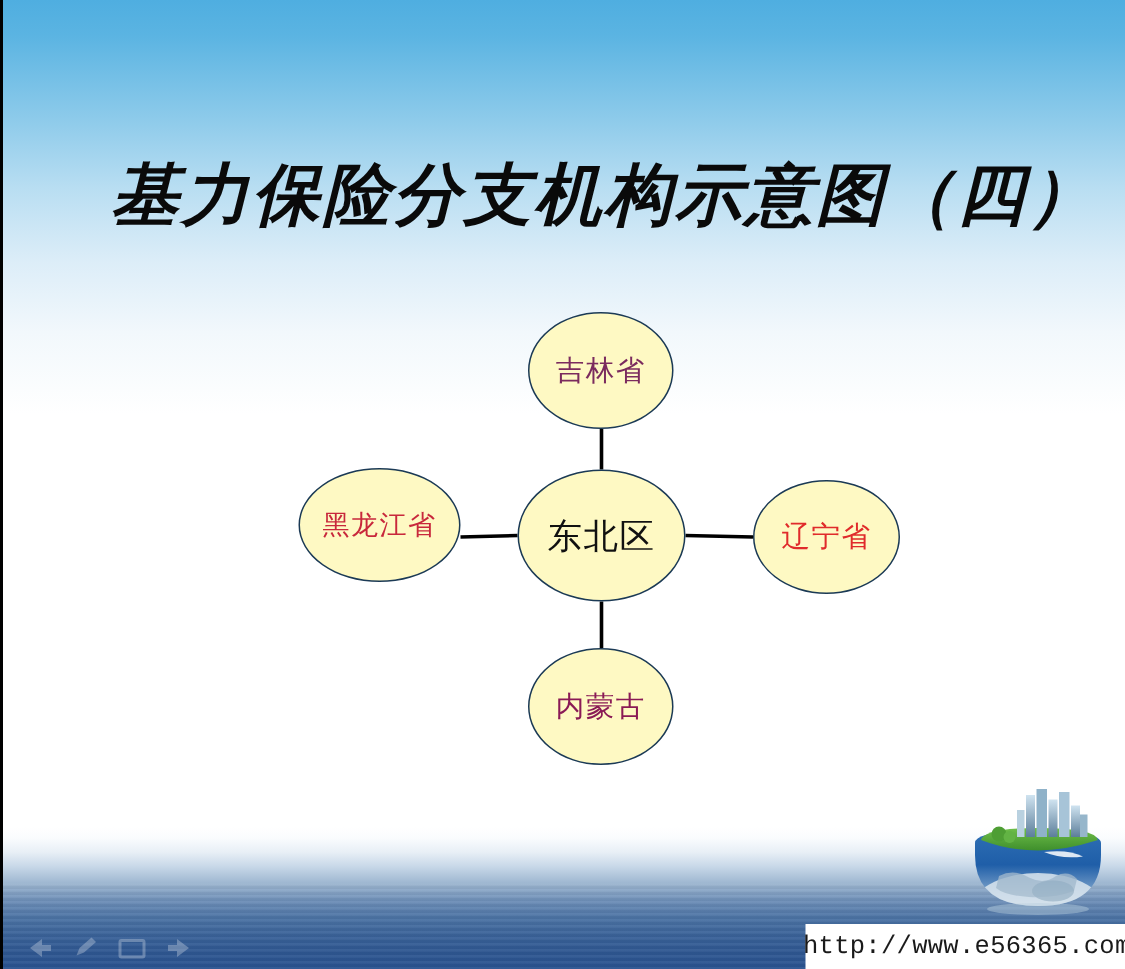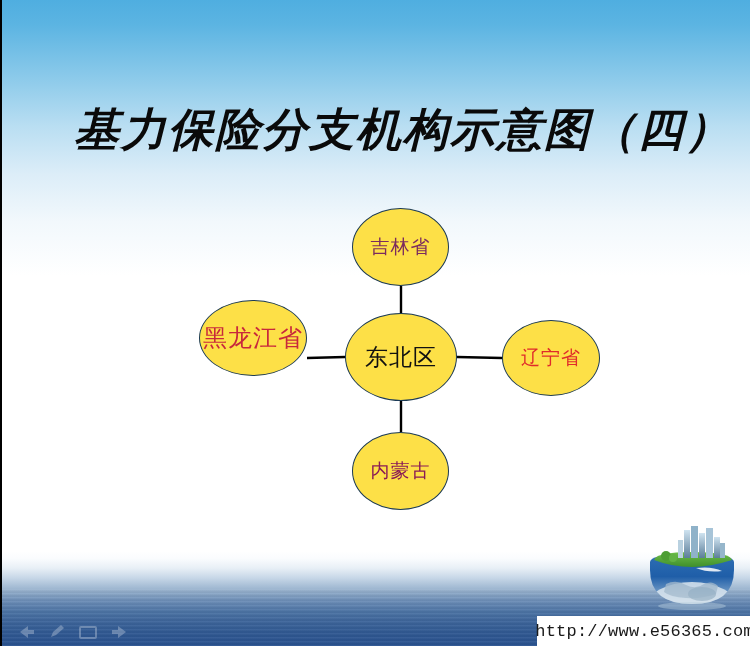--- a/index.html
+++ b/index.html
@@ -96,21 +96,21 @@
     width: 750px;
     height: 646px;
   }
   .edges {
     position: absolute;
     left: 0; top: 0;
   }
   .node {
     position: absolute;
     border-radius: 50%;
-    background: #fde047;
+    background: #fef9c3;
     border: 1px solid #1B3A55;
     box-sizing: border-box;
     display: flex;
     align-items: center;
     justify-content: center;
     text-align: center;
     font-family: "DejaVu Serif", "Liberation Serif", serif;
     font-size: 19px;
     letter-spacing: 1px;
     white-space: nowrap;
@@ -125,24 +125,24 @@
     left: 350px; top: 208px;
     width: 97px; height: 78px;
     color: #7B2B5E;
   }
   .node-bottom {
     left: 350px; top: 432px;
     width: 97px; height: 78px;
     color: #8A1A56;
   }
   .node-left {
-    left: 197px; top: 300px;
+    left: 197px; top: 312px;
     width: 108px; height: 76px;
     color: #C8283C;
-    font-size: 24px;
+    font-size: 18px;
   }
   .node-right {
     left: 500px; top: 320px;
     width: 98px; height: 76px;
     color: #E02B2B;
   }
 
   
   .globe {
     position: absolute;

